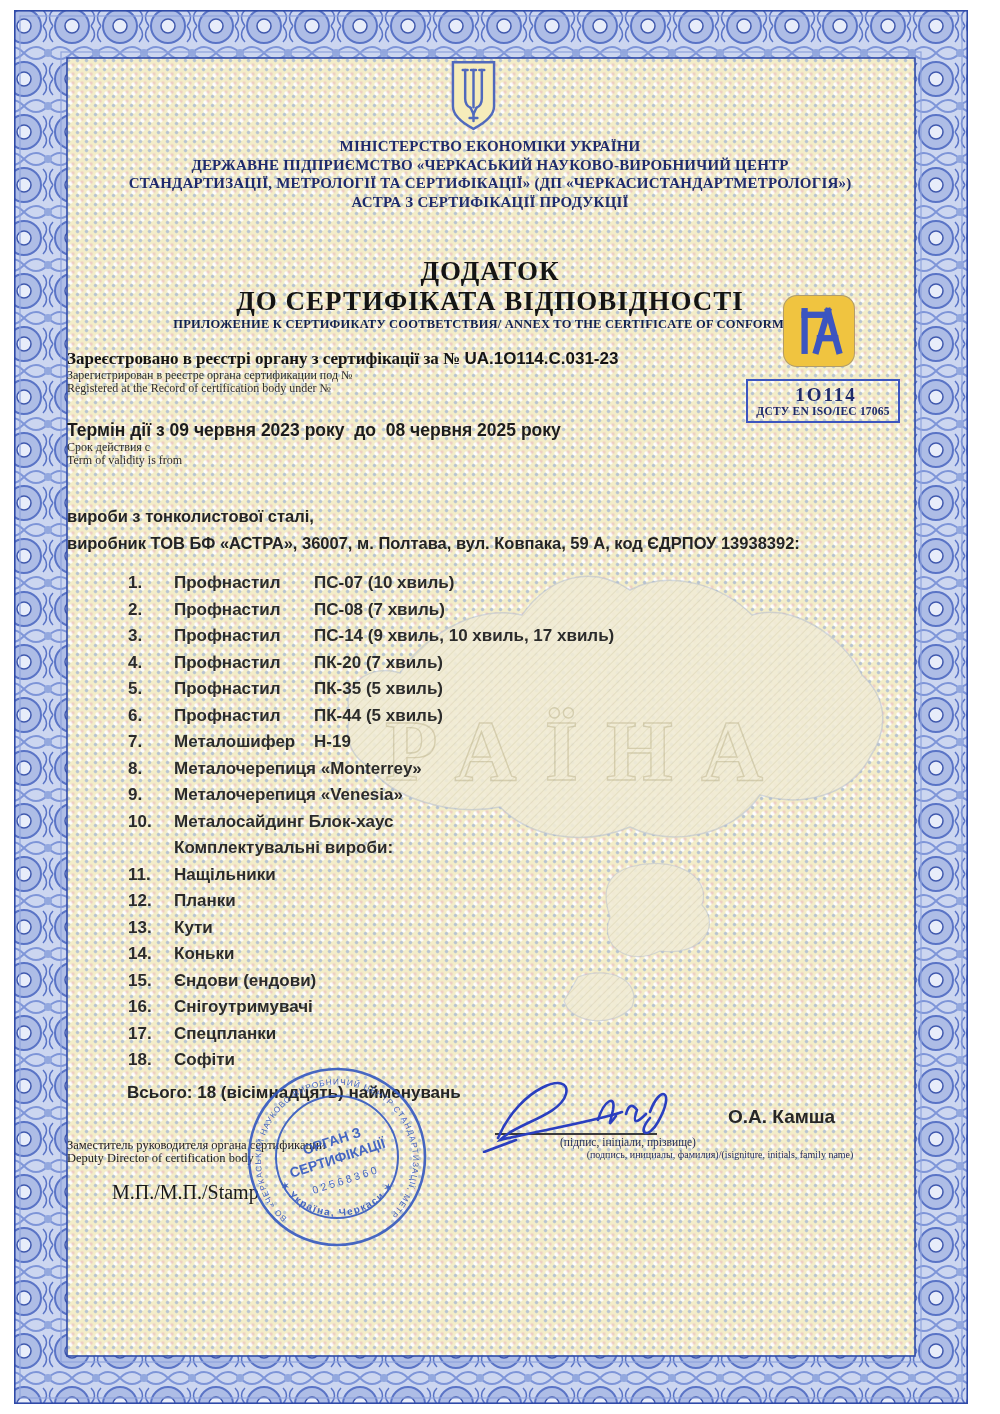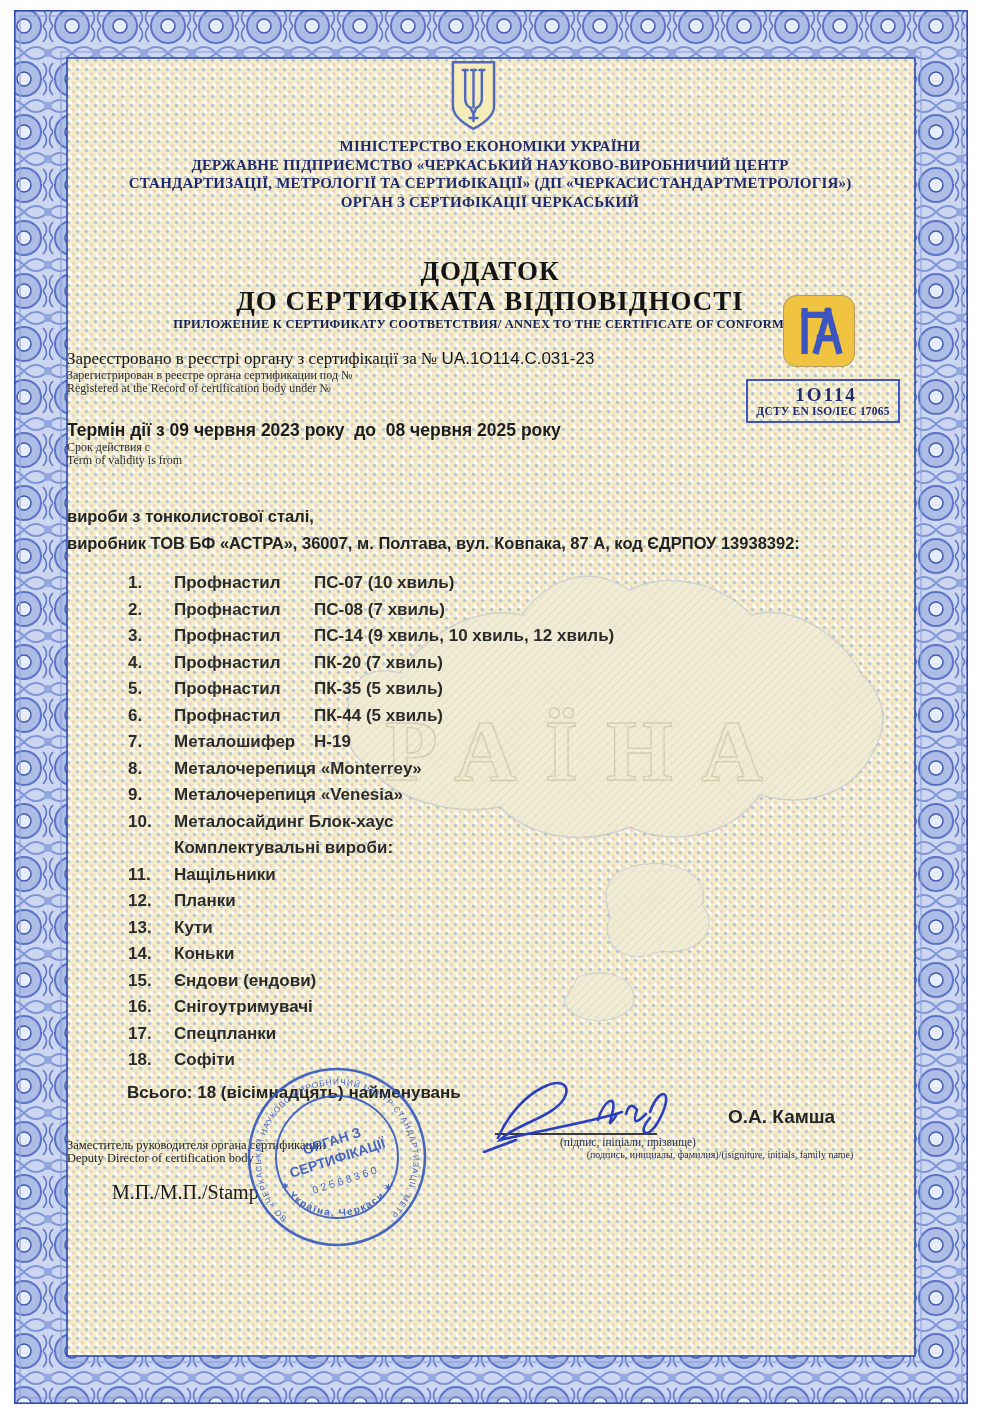--- a/index.html
+++ b/index.html
@@ -19,21 +19,21 @@
   
   .watermark{position:absolute;left:330px;top:545px;width:575px;height:525px;z-index:2;opacity:.92;}
   
   .layer{position:absolute;z-index:3;}
   .center{text-align:center;}
   .navy{color:#1e2a6a;}
   .hdr{left:64px;top:137px;width:852px;font-weight:bold;font-size:15px;line-height:18.5px;letter-spacing:.2px;}
   .title1{left:64px;top:256px;width:852px;font-weight:bold;font-size:27px;line-height:30px;color:#141414;letter-spacing:1px;}
   .title-sub{font-size:12.5px;line-height:17px;letter-spacing:.2px;color:#10204f;}
   .reg{left:67px;top:349px;width:700px;}
-  .reg-main{font-size:17px;font-weight:normal;color:#141414;}
+  .reg-main{font-size:17px;font-weight:bold;color:#141414;}
   .reg-num{font-family:"Liberation Sans",sans-serif;}
   .smallcap{font-size:12px;line-height:12.5px;color:#2c2c2c;}
   .validity{left:67px;top:420px;width:700px;}
   .validity-main{font-family:"Liberation Sans",sans-serif;font-weight:bold;font-size:17.5px;color:#1c1c1c;white-space:pre;}
   .logo{left:783px;top:295px;width:72px;height:72px;background:#f0c440;border-radius:14px;
         display:flex;align-items:center;justify-content:center;box-shadow:0 0 0 1px rgba(60,85,192,.35) inset;}
   .codebox{left:746px;top:379px;width:150px;height:40px;border:2px solid #3c55c0;
            display:flex;flex-direction:column;align-items:center;justify-content:center;color:#1e2a6a;}
   .codebox .code{font-weight:bold;font-size:19px;line-height:20px;letter-spacing:2px;padding-left:6px;}
   .codebox .std{font-weight:bold;font-size:11.5px;line-height:13px;letter-spacing:.2px;}
@@ -118,21 +118,21 @@
       <path d="M50,112 V126"></path>
       <path d="M42,120 H58"></path>
       <path d="M28,22 H38 M45,22 H55 M62,22 H72"></path>
     </g>
   </svg>
 
   <div class="layer hdr center navy">
     <div>МІНІСТЕРСТВО ЕКОНОМІКИ УКРАЇНИ</div>
     <div>ДЕРЖАВНЕ ПІДПРИЄМСТВО «ЧЕРКАСЬКИЙ НАУКОВО-ВИРОБНИЧИЙ ЦЕНТР</div>
     <div>СТАНДАРТИЗАЦІЇ, МЕТРОЛОГІЇ ТА СЕРТИФІКАЦІЇ» (ДП «ЧЕРКАСИСТАНДАРТМЕТРОЛОГІЯ»)</div>
-    <div>ОРГАН З СЕРТИФІКАЦІЇ ЧЕРКАСЬКИЙ</div>
+    <div>АСТРА З СЕРТИФІКАЦІЇ ПРОДУКЦІЇ</div>
   </div>
 
   <div class="layer title1 center">
     <div>ДОДАТОК</div>
     <div>ДО СЕРТИФІКАТА ВІДПОВІДНОСТІ</div>
     <div class="title-sub">ПРИЛОЖЕНИЕ К СЕРТИФИКАТУ СООТВЕТСТВИЯ/ ANNEX TO THE CERTIFICATE OF CONFORMITY</div>
   </div>
 
   <div class="layer logo">
     <svg width="54" height="54" viewBox="0 0 60 60">
@@ -158,27 +158,27 @@
   </div>
 
   <div class="layer validity">
     <div class="validity-main">Термін дії з 09 червня 2023 року  до  08 червня 2025 року</div>
     <div class="smallcap">Срок действия с</div>
     <div class="smallcap">Term of validity is from</div>
   </div>
 
   <div class="layer intro">
     <div>вироби з тонколистової сталі,</div>
-    <div>виробник ТОВ БФ «АСТРА», 36007, м. Полтава, вул. Ковпака, 87 А, код ЄДРПОУ 13938392:</div>
+    <div>виробник ТОВ БФ «АСТРА», 36007, м. Полтава, вул. Ковпака, 59 А, код ЄДРПОУ 13938392:</div>
   </div>
 
   <div class="layer list">
     <div class="row"><span class="num">1.</span><span class="name">Профнастил</span><span>ПС-07 (10 хвиль)</span></div>
     <div class="row"><span class="num">2.</span><span class="name">Профнастил</span><span>ПС-08 (7 хвиль)</span></div>
-    <div class="row"><span class="num">3.</span><span class="name">Профнастил</span><span>ПС-14 (9 хвиль, 10 хвиль, 12 хвиль)</span></div>
+    <div class="row"><span class="num">3.</span><span class="name">Профнастил</span><span>ПС-14 (9 хвиль, 10 хвиль, 17 хвиль)</span></div>
     <div class="row"><span class="num">4.</span><span class="name">Профнастил</span><span>ПК-20 (7 хвиль)</span></div>
     <div class="row"><span class="num">5.</span><span class="name">Профнастил</span><span>ПК-35 (5 хвиль)</span></div>
     <div class="row"><span class="num">6.</span><span class="name">Профнастил</span><span>ПК-44 (5 хвиль)</span></div>
     <div class="row"><span class="num">7.</span><span class="name">Металошифер</span><span>Н-19</span></div>
     <div class="row"><span class="num">8.</span><span class="name">Металочерепиця</span><span> «Monterrey»</span></div>
     <div class="row"><span class="num">9.</span><span class="name">Металочерепиця</span><span> «Venesia»</span></div>
     <div class="row"><span class="num">10.</span><span class="name">Металосайдинг Блок-хаус</span><span></span></div>
     <div class="row sub"><span class="name">Комплектувальні вироби:</span></div>
     <div class="row"><span class="num">11.</span><span class="name">Нащільники</span></div>
     <div class="row"><span class="num">12.</span><span class="name">Планки</span></div>

